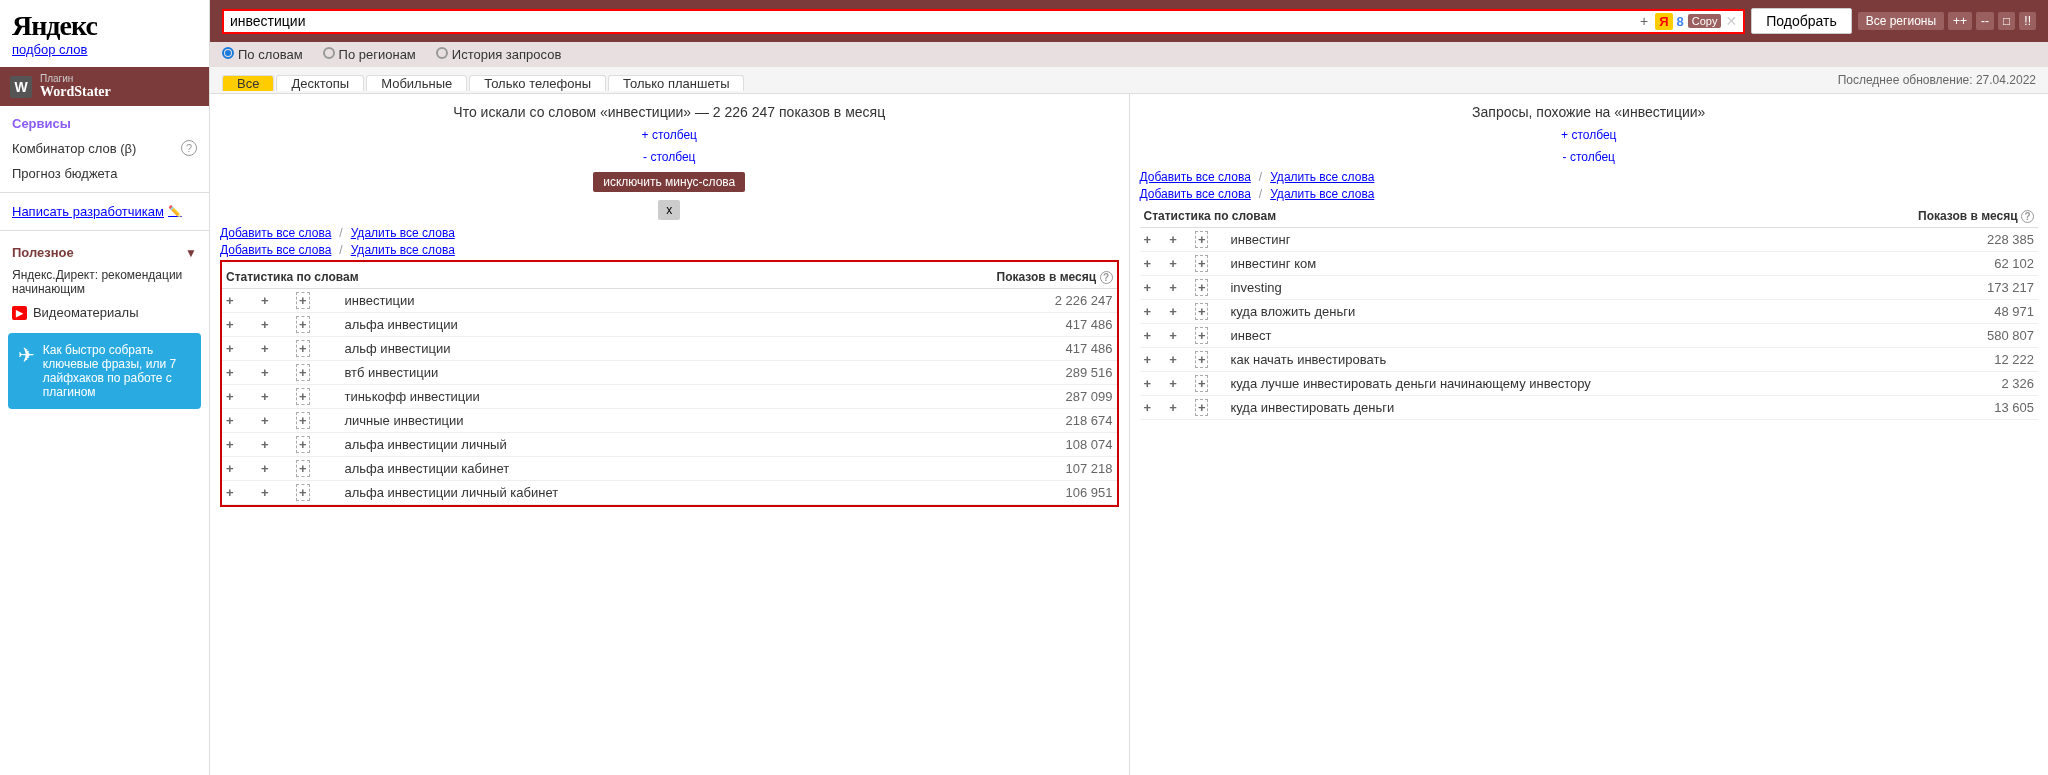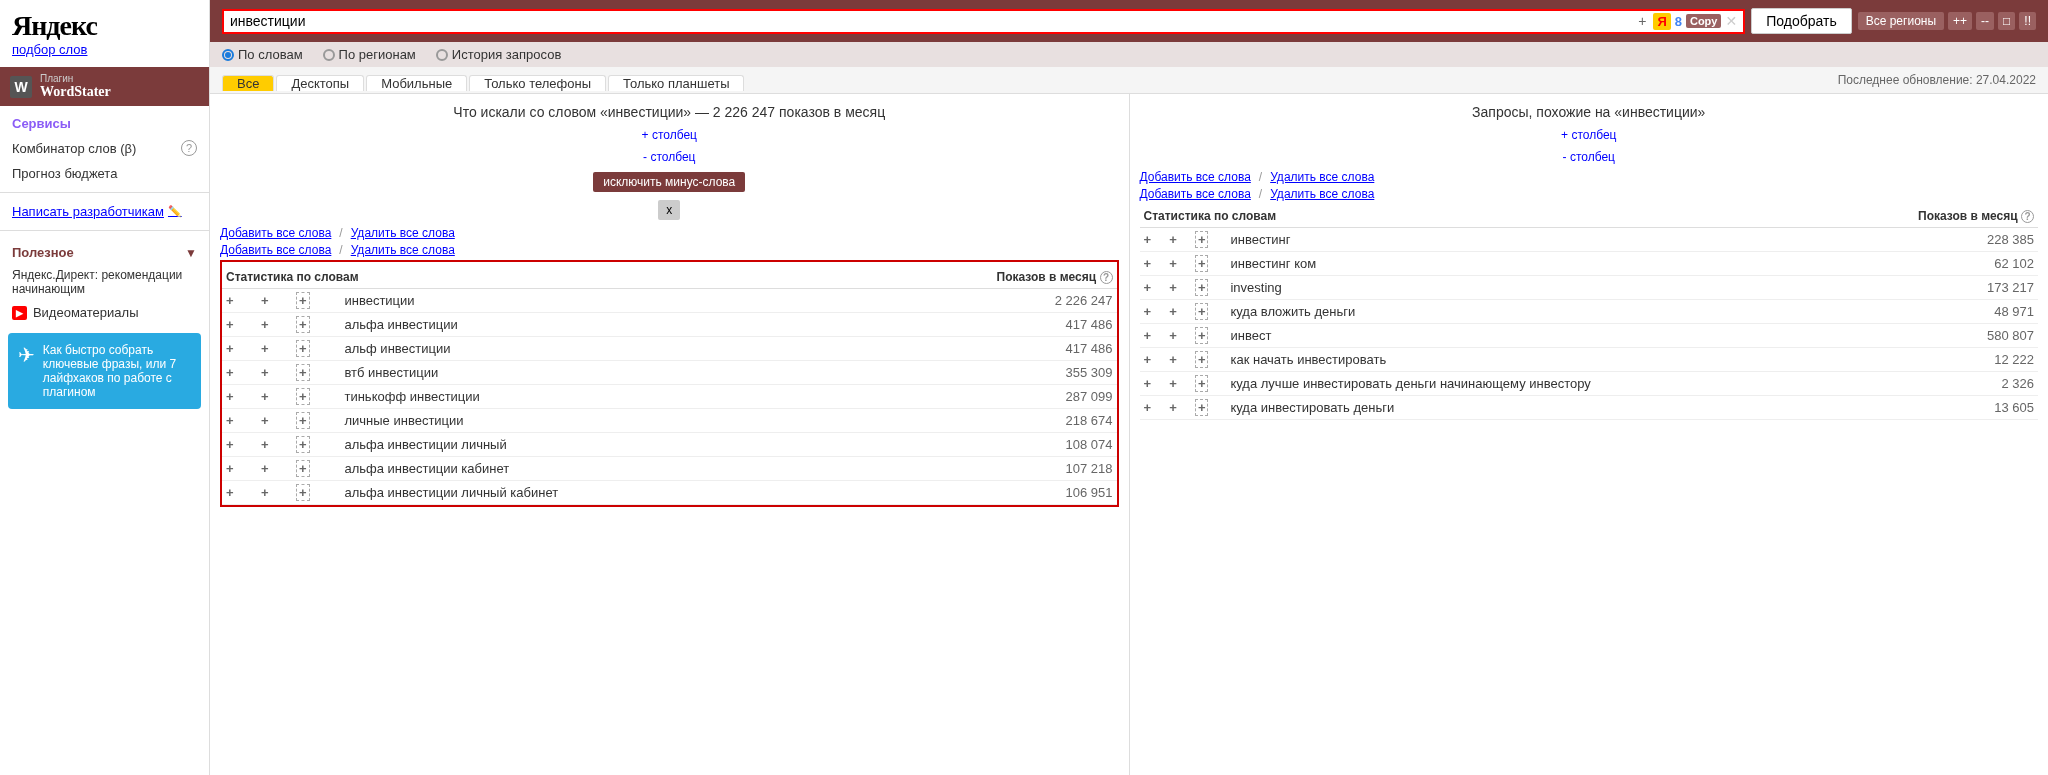--- a/index.html
+++ b/index.html
@@ -193,21 +193,20 @@
       font-size: 13px;
       cursor: pointer;
     }
     .search-btn-copy {
       color: #fff;
       font-size: 11px;
       cursor: pointer;
       background: #9a6060;
       padding: 1px 4px;
       border-radius: 2px;
-      font-weight: bold;
     }
     .search-btn-x {
       color: #ccc;
       font-size: 14px;
       cursor: pointer;
     }
     .search-submit {
       background: #fff;
       border: 1px solid #ccc;
       padding: 4px 14px;
@@ -237,21 +236,21 @@
     
     .radio-row {
       background: #e8e0e0;
       padding: 5px 12px;
       display: flex;
       align-items: center;
       gap: 20px;
     }
     .radio-item {
       display: flex;
-      align-items: center;
+      align-items: flex-start;
       gap: 4px;
       cursor: pointer;
       font-size: 13px;
       color: #333;
     }
     .radio-circle {
       width: 12px;
       height: 12px;
       border-radius: 50%;
       border: 2px solid #999;
@@ -571,21 +570,21 @@
     <td><span class="plus-btn">+</span></td>
     <td><span class="plus-btn" style="border:1px dashed #aaa; padding:0 2px;">+</span></td>
     <td>альф инвестиции</td>
     <td class="right">417 486</td>
   </tr>
               <tr>
     <td><span class="plus-btn">+</span></td>
     <td><span class="plus-btn">+</span></td>
     <td><span class="plus-btn" style="border:1px dashed #aaa; padding:0 2px;">+</span></td>
     <td>втб инвестиции</td>
-    <td class="right">355 309</td>
+    <td class="right">289 516</td>
   </tr>
               <tr>
     <td><span class="plus-btn">+</span></td>
     <td><span class="plus-btn">+</span></td>
     <td><span class="plus-btn" style="border:1px dashed #aaa; padding:0 2px;">+</span></td>
     <td>тинькофф инвестиции</td>
     <td class="right">287 099</td>
   </tr>
               <tr>
     <td><span class="plus-btn">+</span></td>

